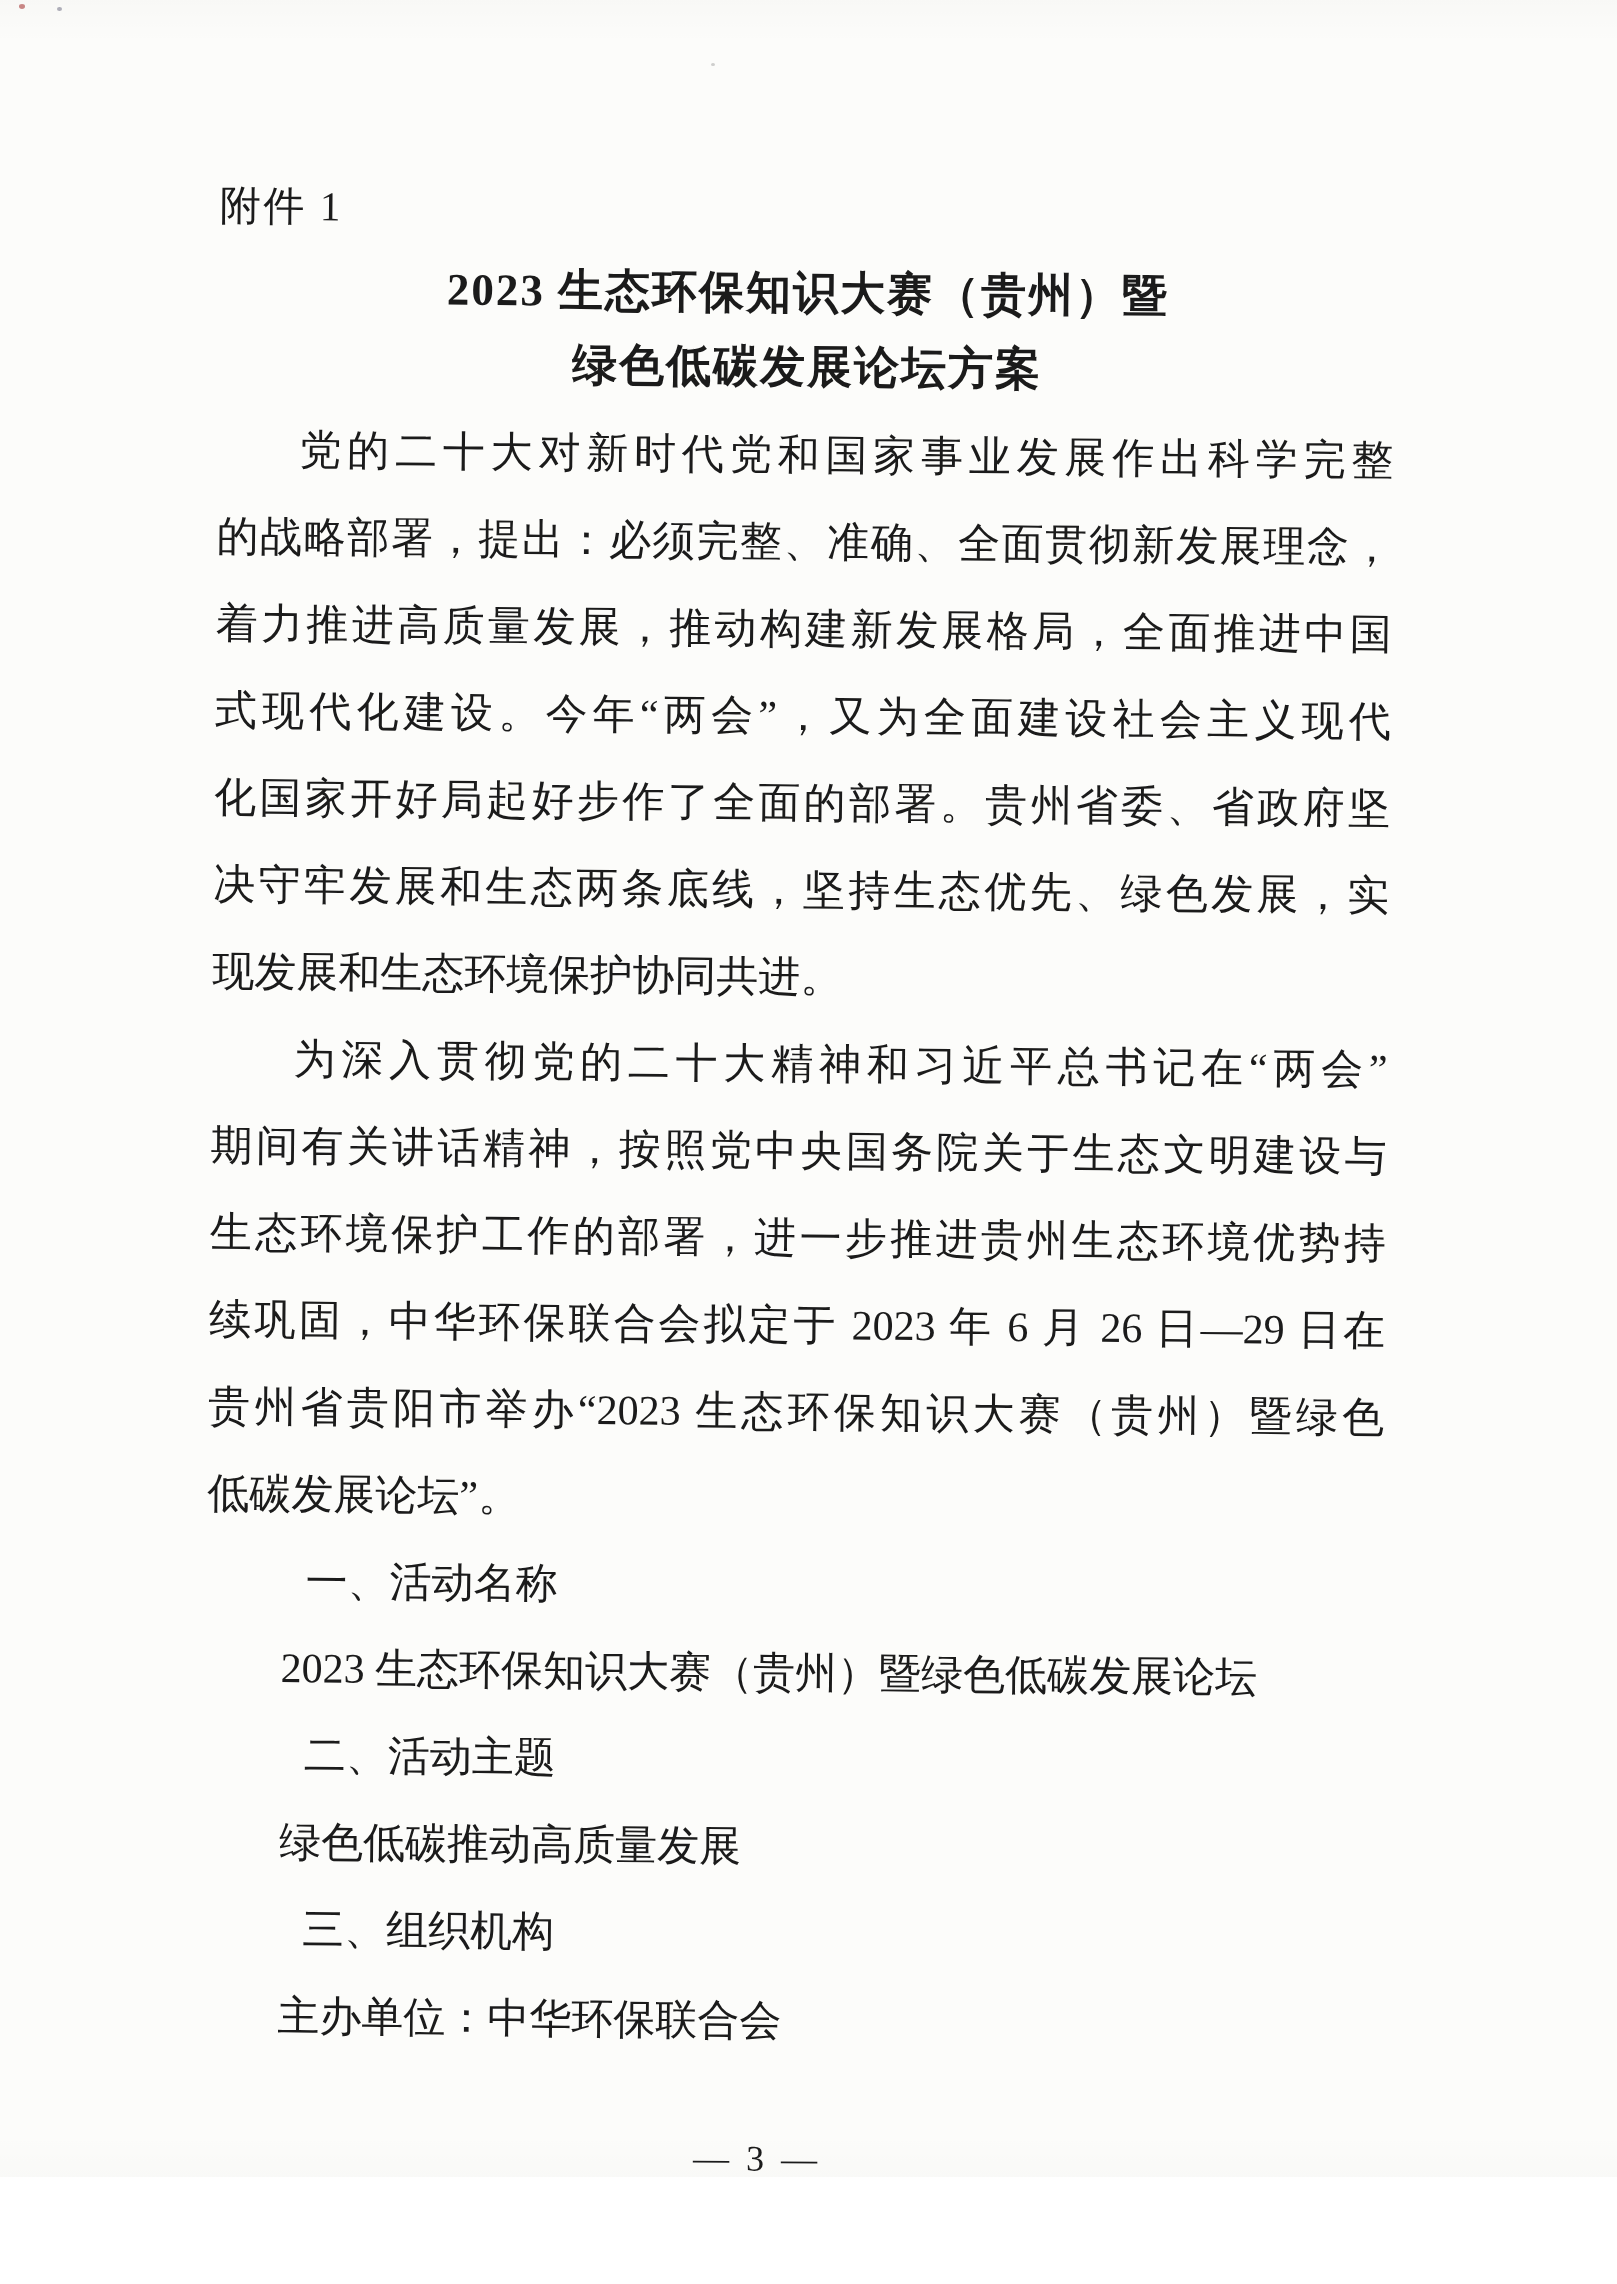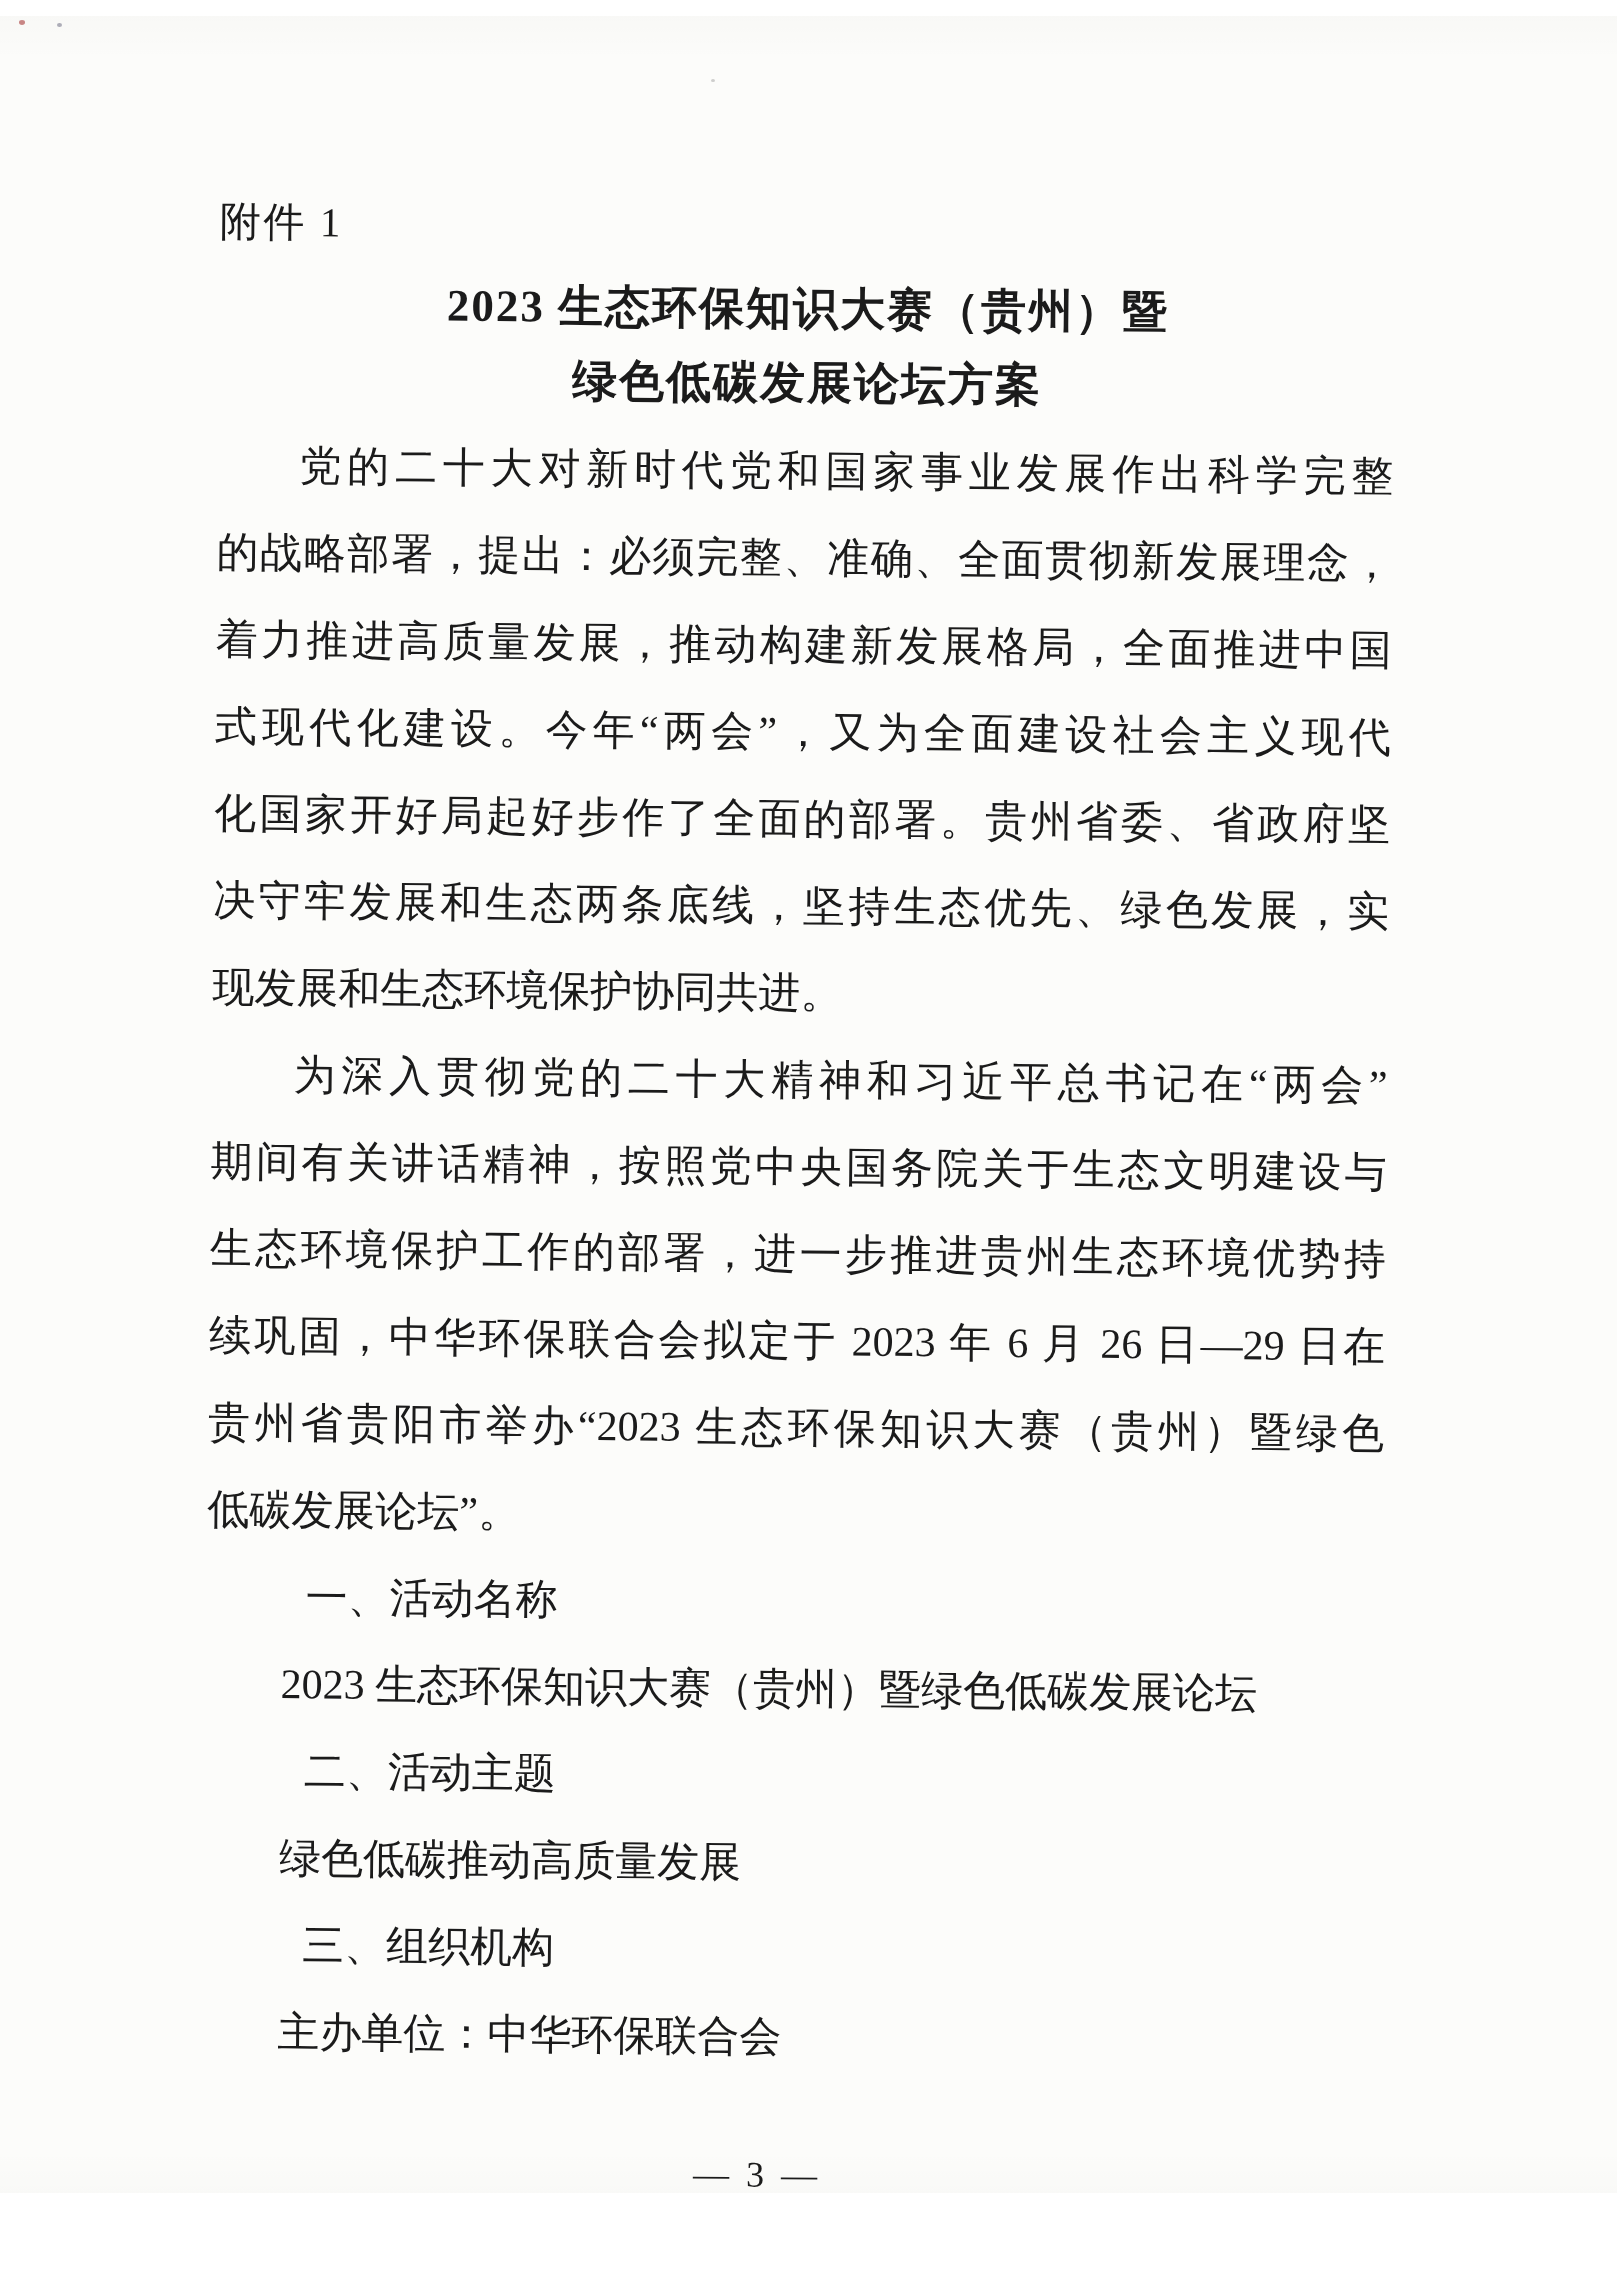--- a/index.html
+++ b/index.html
@@ -5,21 +5,21 @@
   html, body {
     margin: 0;
     padding: 0;
     width: 1618px;
     height: 2284px;
     overflow: hidden;
     background: #ffffff;
   }
   .sheet {
     position: absolute;
-    left: 0; top: 16px;
+    left: 0; top: 0;
     width: 1618px;
     height: 2177px;
     background:
       linear-gradient(180deg, rgba(0,0,0,0.015) 0%, rgba(0,0,0,0) 2%, rgba(0,0,0,0) 98%, rgba(0,0,0,0.012) 100%),
       var(--paper, #fcfcfa);
     font-family: "Liberation Serif", "DejaVu Serif", serif;
     color: var(--ink, #1b1b1b);
   }
   .tilt {
     position: absolute;

